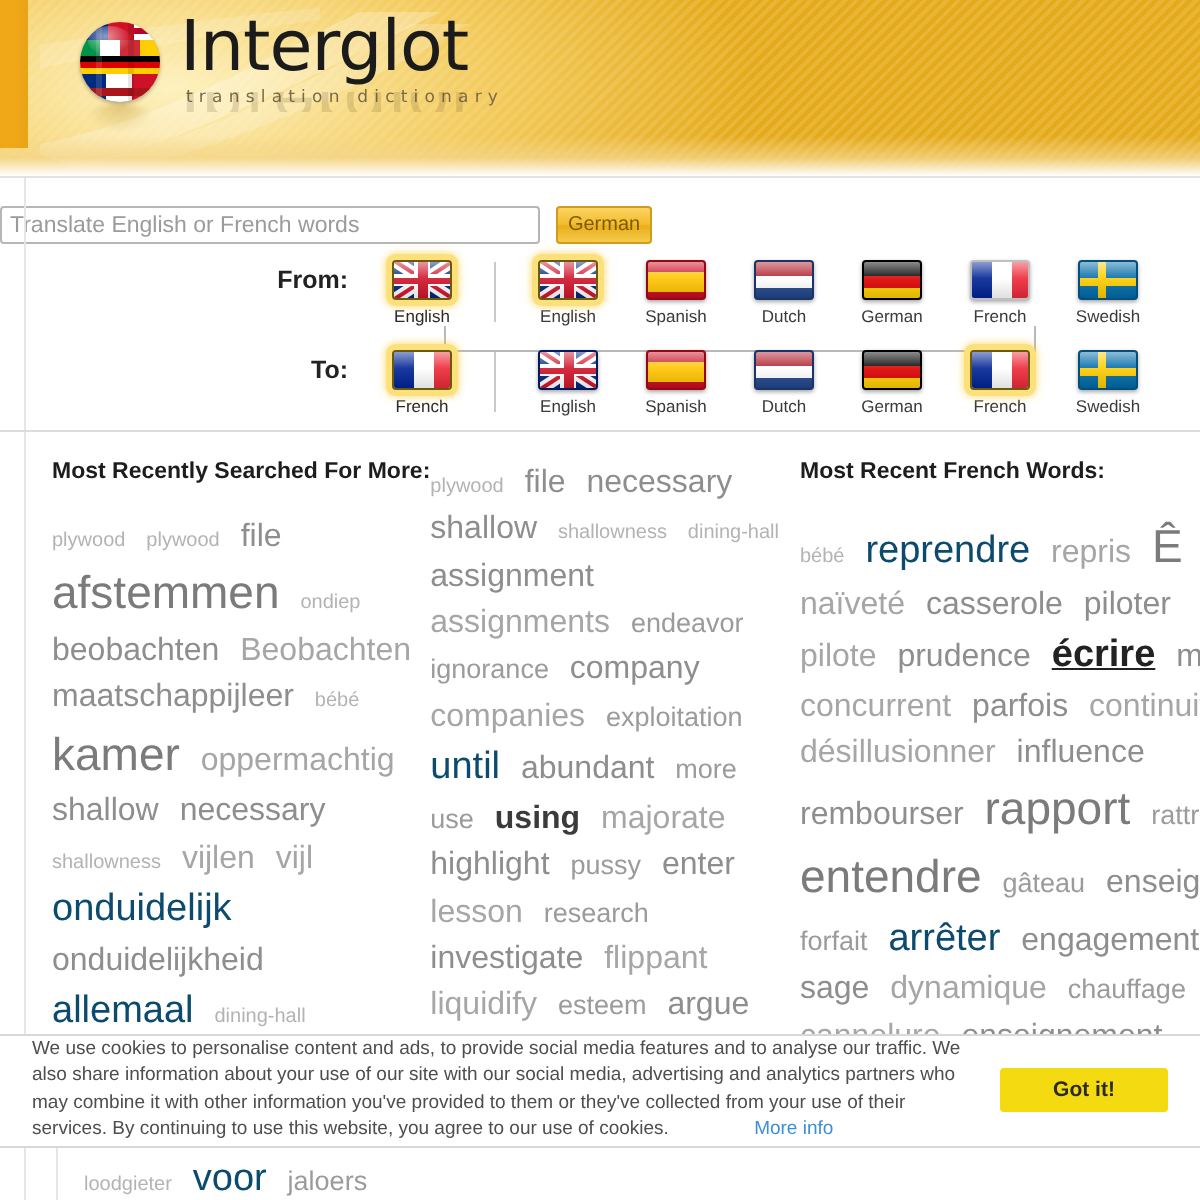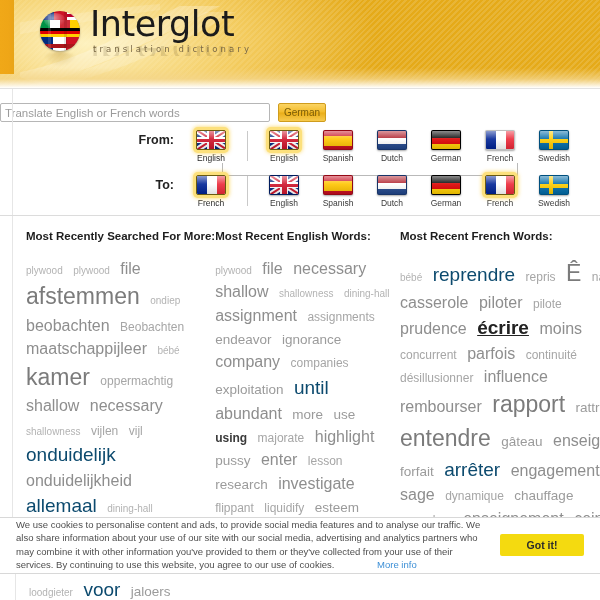--- a/index.html
+++ b/index.html
@@ -190,21 +190,21 @@
   .col-head {
     font-size: 11.5px; font-weight: bold; color: #1d1d1d;
     margin-bottom: 15px; white-space: nowrap;
   }
   .cloud { line-height: 1.46; }
   .cloud a {
     color: #8f8f8f; text-decoration: none; margin-right: 6px;
     white-space: nowrap; cursor: pointer;
   }
   .cloud a.s2 { font-size: 10px;   color: #b3b3b3; }
-  .cloud a.s3 { font-size: 12px; color: #a6a6a6; }
+  .cloud a.s3 { font-size: 16px; color: #a6a6a6; }
   .cloud a.s4 { font-size: 13.5px; color: #9b9b9b; }
   .cloud a.s5 { font-size: 16px;   color: #8e8e8e; }
   .cloud a.s6 { font-size: 19px;   color: #0c4a6e; }
   .cloud a.s7 { font-size: 23px;   color: #7b7b7b; }
   .cloud a.hot { color: #3b3b3b; font-weight: bold; }
   .cloud a.hot-u { color: #222; font-weight: bold; text-decoration: underline; }
   .col-3 .cloud { width: 240px; }
 
   
   .cookie {
@@ -224,21 +224,21 @@
     font-family: "Liberation Sans", sans-serif;
   }
   .cookie-link { color: #3c8fd6; text-decoration: none; cursor: pointer; padding-left: 40px; }
   .cookie-btn {
     flex: none; width: 84px; height: 22px;
     background: #F4DA10;
     color: #2b2b2b; font-size: 10.5px; font-weight: bold;
     border: none; border-radius: 2px; cursor: pointer;
     font-family: "Liberation Sans", sans-serif;
   }
-  .bottom-strip { position:absolute; left:3px; right:0; bottom:0; height:26px; background:#fff; overflow:hidden; }
+  .bottom-strip { position:absolute; left:16px; right:0; bottom:0; height:26px; background:#fff; overflow:hidden; }
   .bottom-strip .sideline { left:12px; }
   .bottom-cloud { position:absolute; left:26px; top:2px; }
 </style>
 </head>
 <body>
 
 <div id="page">
 
   <div class="header">
     <div class="header-stripes"></div>
@@ -438,21 +438,20 @@
 
   <div class="clouds">
     <div class="sideline"></div>
 
     <div class="col col-1">
       <div class="col-head">Most Recently Searched For More:</div>
       <div class="cloud"><a class="s2">plywood</a> <a class="s2">plywood</a> <a class="s5">file</a> <a class="s7">afstemmen</a> <a class="s2">ondiep</a> <a class="s5">beobachten</a> <a class="s3">Beobachten</a> <a class="s5">maatschappijleer</a> <a class="s2">bébé</a> <a class="s7">kamer</a> <a class="s3">oppermachtig</a> <a class="s5">shallow</a> <a class="s5">necessary</a> <a class="s2">shallowness</a> <a class="s3">vijlen</a> <a class="s3">vijl</a> <a class="s6">onduidelijk</a> <a class="s5">onduidelijkheid</a> <a class="s6">allemaal</a> <a class="s2">dining-hall</a> <a class="s5">assignment</a> <a class="s3">assignments</a> <a class="s5">endeavor</a> <a class="s5">corrigeren</a> <a class="s5">ignorance</a> <a class="s3">Sache</a> <a class="s5">company</a> <a class="s3">companies</a> <a class="s6">hangen</a> <a class="s4">hang</a> <a class="s4">exploitation</a>                                                 </div>
     </div>
 
     <div class="col col-2">
-      <div class="col-head">Most Recent English Words:</div>
       <div class="cloud"><a class="s2">plywood</a> <a class="s5">file</a> <a class="s5">necessary</a> <a class="s5">shallow</a> <a class="s2">shallowness</a> <a class="s2">dining-hall</a> <a class="s5">assignment</a> <a class="s3">assignments</a> <a class="s4">endeavor</a> <a class="s4">ignorance</a> <a class="s5">company</a> <a class="s3">companies</a> <a class="s4">exploitation</a> <a class="s6">until</a> <a class="s5">abundant</a> <a class="s4">more</a> <a class="s4">use</a> <a class="s3 hot">using</a> <a class="s3">majorate</a> <a class="s5">highlight</a> <a class="s4">pussy</a> <a class="s5">enter</a> <a class="s3">lesson</a> <a class="s4">research</a> <a class="s5">investigate</a> <a class="s3">flippant</a> <a class="s3">liquidify</a> <a class="s4">esteem</a> <a class="s5">argue</a> <a class="s4">influence</a> <a class="s4">meticulous</a> <a class="s4">confuse</a> <a class="s4">confused</a> <a class="s6">render</a> <a class="s4">caught</a>                                             </div>
     </div>
 
     <div class="col col-3">
       <div class="col-head">Most Recent French Words:</div>
       <div class="cloud"><a class="s2">bébé</a> <a class="s6">reprendre</a> <a class="s3">repris</a> <a class="s7">Ê</a> <a class="s3">naïveté</a> <a class="s5">casserole</a> <a class="s5">piloter</a> <a class="s3">pilote</a> <a class="s5">prudence</a> <a class="s6 hot-u">écrire</a> <a class="s5">moins</a> <a class="s3">concurrent</a> <a class="s5">parfois</a> <a class="s3">continuité</a> <a class="s3">désillusionner</a> <a class="s5">influence</a> <a class="s5">rembourser</a> <a class="s7">rapport</a> <a class="s4">rattraper</a> <a class="s7">entendre</a> <a class="s4">gâteau</a> <a class="s5">enseigne</a> <a class="s4">forfait</a> <a class="s6">arrêter</a> <a class="s5">engagement</a> <a class="s5">sage</a> <a class="s3">dynamique</a> <a class="s4">chauffage</a> <a class="s3">cannelure</a> <a class="s5">enseignement</a> <a class="s5">ceinture</a> <a class="s5">allumer</a> <a class="s4">stress</a> <a class="s4">stressé</a> <a class="s3">démonter</a> <a class="s3">plaisanter</a> <a class="s3">dégradant</a> <a class="s5">reconnaître</a> <a class="s5">navette</a> <a class="s4">parer</a> <a class="s3">attendrir</a> <a class="s3">superposer</a> <a class="s3">cales</a> <a class="s3">cale</a>                  </div>
     </div>
   </div>
 
   <div class="cookie">

